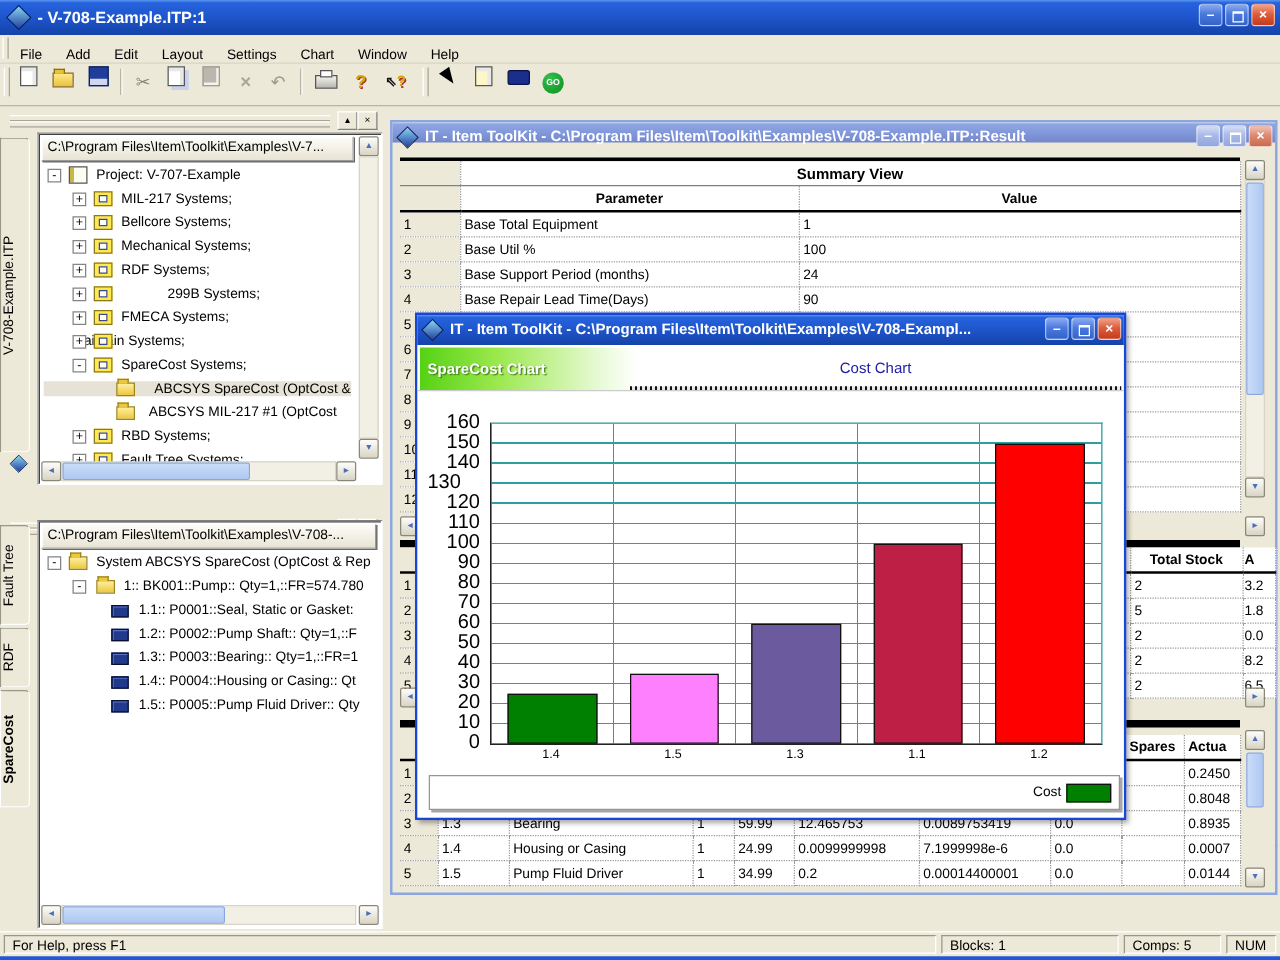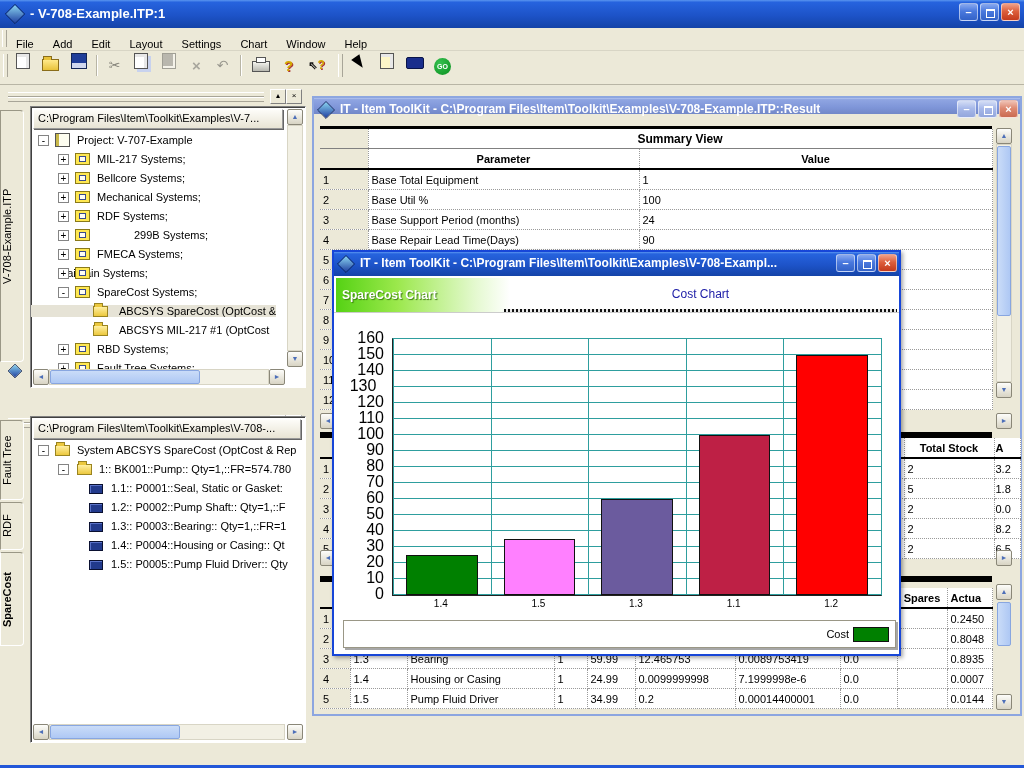--- a/index.html
+++ b/index.html
@@ -182,21 +182,21 @@
     <div class="abs" style="left:0;top:22px;right:20px;height:240px;overflow:hidden;">
       <div class="trow" style="top:2px;"><span class="pm minus" style="left:7px;"></span><span class="ic notebook" style="left:24px;"></span><span style="padding-left:46px;">Project:  V-707-Example</span></div>
       <div class="trow" style="top:21px;"><span class="pm plus" style="left:27px;"></span><span class="ic sys" style="left:44px;"></span><span style="padding-left:66px;">MIL-217 Systems;</span></div>
       <div class="trow" style="top:40px;"><span class="pm plus" style="left:27px;"></span><span class="ic sys" style="left:44px;"></span><span style="padding-left:66px;">Bellcore Systems;</span></div>
       <div class="trow" style="top:59px;"><span class="pm plus" style="left:27px;"></span><span class="ic sys" style="left:44px;"></span><span style="padding-left:66px;">Mechanical Systems;</span></div>
       <div class="trow" style="top:78px;"><span class="pm plus" style="left:27px;"></span><span class="ic sys" style="left:44px;"></span><span style="padding-left:66px;">RDF Systems;</span></div>
       <div class="trow" style="top:97px;"><span class="pm plus" style="left:27px;"></span><span class="ic sys" style="left:44px;"></span><span style="padding-left:103px;">299B Systems;</span></div>
       <div class="trow" style="top:116px;"><span class="pm plus" style="left:27px;"></span><span class="ic sys" style="left:44px;"></span><span style="padding-left:66px;">FMECA Systems;</span></div>
       <div class="trow" style="top:135px;"><span class="pm plus" style="left:27px;"></span><span class="ic sys" style="left:44px;"></span><span style="padding-left:27px;">Maintain Systems;</span></div>
       <div class="trow" style="top:154px;"><span class="pm minus" style="left:27px;"></span><span class="ic sys" style="left:44px;"></span><span style="padding-left:66px;">SpareCost Systems;</span></div>
-      <div class="trow" style="top:173px;"><span class="ic folder" style="left:62px;"></span><span style="padding-left:88px;background:#E6E3D6;">ABCSYS SpareCost (OptCost &amp;</span></div>
+      <div class="trow" style="top:173px;text-align:center;"><span class="ic folder" style="left:62px;"></span><span style="padding-left:88px;background:#E6E3D6;">ABCSYS SpareCost (OptCost &amp;</span></div>
       <div class="trow" style="top:192px;"><span class="ic folder" style="left:62px;"></span><span style="padding-left:88px;">ABCSYS MIL-217 #1 (OptCost</span></div>
       <div class="trow" style="top:211px;"><span class="pm plus" style="left:27px;"></span><span class="ic sys" style="left:44px;"></span><span style="padding-left:66px;">RBD Systems;</span></div>
       <div class="trow" style="top:230px;"><span class="pm plus" style="left:27px;"></span><span class="ic sys" style="left:44px;"></span><span style="padding-left:66px;">Fault Tree Systems;</span></div>
 
     </div>
   </div>
 
   <div class="abs gripbar" style="left:2px;top:398px;width:306px;">
     <span class="minibtn" style="right:22px;">▴</span>
     <span class="minibtn" style="right:6px;">×</span>
@@ -484,21 +484,21 @@
           <div class="ytick" style="bottom: 42px; left: 0px; right: 4px; text-align: right;">30</div>
           <div class="ytick" style="bottom: 58px; left: 0px; right: 4px; text-align: right;">40</div>
           <div class="ytick" style="bottom: 74px; left: 0px; right: 4px; text-align: right;">50</div>
           <div class="ytick" style="bottom: 90px; left: 0px; right: 4px; text-align: right;">60</div>
           <div class="ytick" style="bottom: 106px; left: 0px; right: 4px; text-align: right;">70</div>
           <div class="ytick" style="bottom: 122px; left: 0px; right: 4px; text-align: right;">80</div>
           <div class="ytick" style="bottom: 138px; left: 0px; right: 4px; text-align: right;">90</div>
           <div class="ytick" style="bottom: 154px; left: 0px; right: 4px; text-align: right;">100</div>
           <div class="ytick" style="bottom: 170px; left: 0px; right: 4px; text-align: right;">110</div>
           <div class="ytick" style="bottom: 186px; left: 0px; right: 4px; text-align: right;">120</div>
-          <div class="ytick" style="bottom: 202px; left: 0px; right: 4px; text-align: center;">130</div>
+          <div class="ytick" style="bottom: 202px; left: 0px; right: 4px; text-align: left;">130</div>
           <div class="ytick" style="bottom: 218px; left: 0px; right: 4px; text-align: right;">140</div>
           <div class="ytick" style="bottom: 234px; left: 0px; right: 4px; text-align: right;">150</div>
           <div class="ytick" style="bottom: 250px; left: 0px; right: 4px; text-align: right;">160</div>
         </div>
 
       <div id="plot" class="abs" style="left:58px;top:62px;width:488px;height:256px;">
           <div class="bar" style="left: 13px; width: 71.6px; height: 40px; background: rgb(0, 128, 0);"></div>
           <div class="bar" style="left: 110.6px; width: 71.6px; height: 56px; background: rgb(255, 128, 255);"></div>
           <div class="bar" style="left: 208.2px; width: 71.6px; height: 96px; background: rgb(107, 91, 158);"></div>
           <div class="bar" style="left: 305.8px; width: 71.6px; height: 160px; background: rgb(190, 32, 69);"></div>
@@ -540,15 +540,21 @@
           <span style="left:10px;height:7px;background:#2040c0;"></span>
         </span>
         <span class="lbl">Chart</span>
       </div>
     <div class="wtab" style="left:550px;top:4px;width:134px;height:24px;">
         <span class="resic"></span>
         <span class="lbl">Result</span>
       </div>
   </div>
 
+  <div class="abs" style="left:0;top:745px;width:1024px;height:20px;display:flex;gap:4px;padding:2px 3px;box-sizing:border-box;border-top:1px solid #fff;">
+    <span class="sunk" style="flex:1;">For Help, press F1</span>
+    <span class="sunk" style="width:128px;">Blocks: 1</span>
+    <span class="sunk" style="width:64px;">Comps: 5</span>
+    <span class="sunk" style="width:26px;">NUM</span>
+  </div>
   <div class="abs" style="left:0;top:765px;width:1024px;height:3px;background:#2257D8;"></div>
 
 </div>
 
 </body></html>

